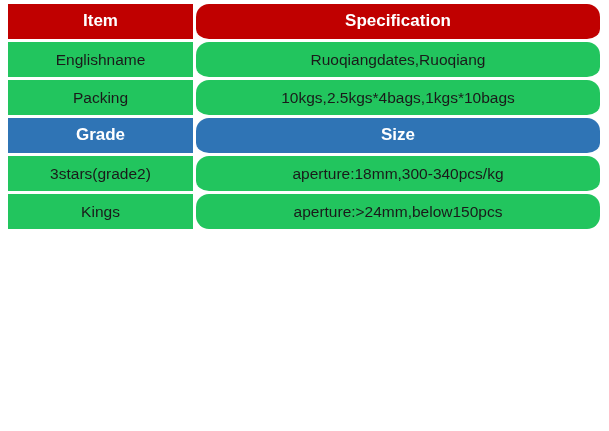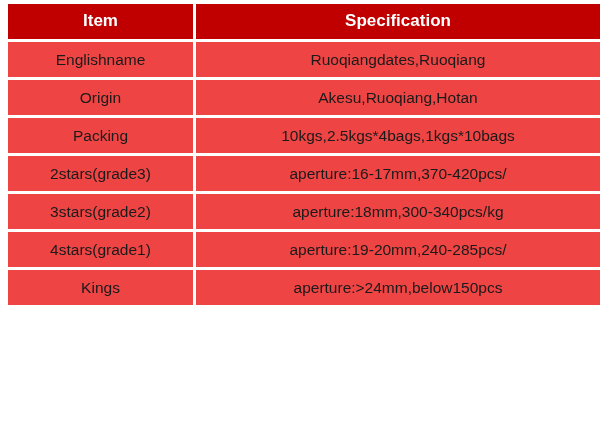--- a/index.html
+++ b/index.html
@@ -36,33 +36,34 @@
   table.spec-table col.col-value { width: 404px; }
 
   .spec-table tr { height: 35px; }
 
   .spec-table td {
     height: 35px;
     padding: 0 4px;
     margin: 0;
     text-align: center;
     vertical-align: middle;
-    background: #ef4444;
+    background: #22c55e;
     border-right: 3px solid #ffffff;
     border-bottom: 3px solid #ffffff;
     color: #1a1a1a;
     font-size: 15.5px;
     font-weight: 400;
     line-height: 1.1;
     white-space: nowrap;
     overflow: hidden;
   }
 
   .spec-table td.value-cell {
     border-right: none;
+    border-radius: 13px;
   }
 
   
   .spec-table tr.header-row td {
     color: #ffffff;
     font-size: 17px;
     font-weight: bold;
     border-bottom: 3px solid #ffffff;
   }
   .spec-table tr.header-red td { background: #c00000; }
@@ -86,46 +87,38 @@
       <tr class="header-row header-red">
         <td>Item</td>
         <td class="value-cell">Specification</td>
       </tr>
 
       <tr>
         <td>Englishname</td>
         <td class="value-cell">Ruoqiangdates,Ruoqiang</td>
       </tr>
 
-      <tr>
-        <td>Origin</td>
-        <td class="value-cell">Akesu,Ruoqiang,Hotan</td>
-      </tr>
 
       <tr>
         <td>Packing</td>
         <td class="value-cell">10kgs,2.5kgs*4bags,1kgs*10bags</td>
       </tr>
 
 
+      <tr class="header-row header-blue">
+        <td>Grade</td>
+        <td class="value-cell">Size</td>
+      </tr>
 
-      <tr>
-        <td>2stars(grade3)</td>
-        <td class="value-cell">aperture:16-17mm,370-420pcs/</td>
-      </tr>
 
       <tr>
         <td>3stars(grade2)</td>
         <td class="value-cell">aperture:18mm,300-340pcs/kg</td>
       </tr>
 
-      <tr>
-        <td>4stars(grade1)</td>
-        <td class="value-cell">aperture:19-20mm,240-285pcs/</td>
-      </tr>
 
 
 
       <tr class="last-row">
         <td>Kings</td>
         <td class="value-cell">aperture:&gt;24mm,below150pcs</td>
       </tr>
 
     </tbody>
   </table>

